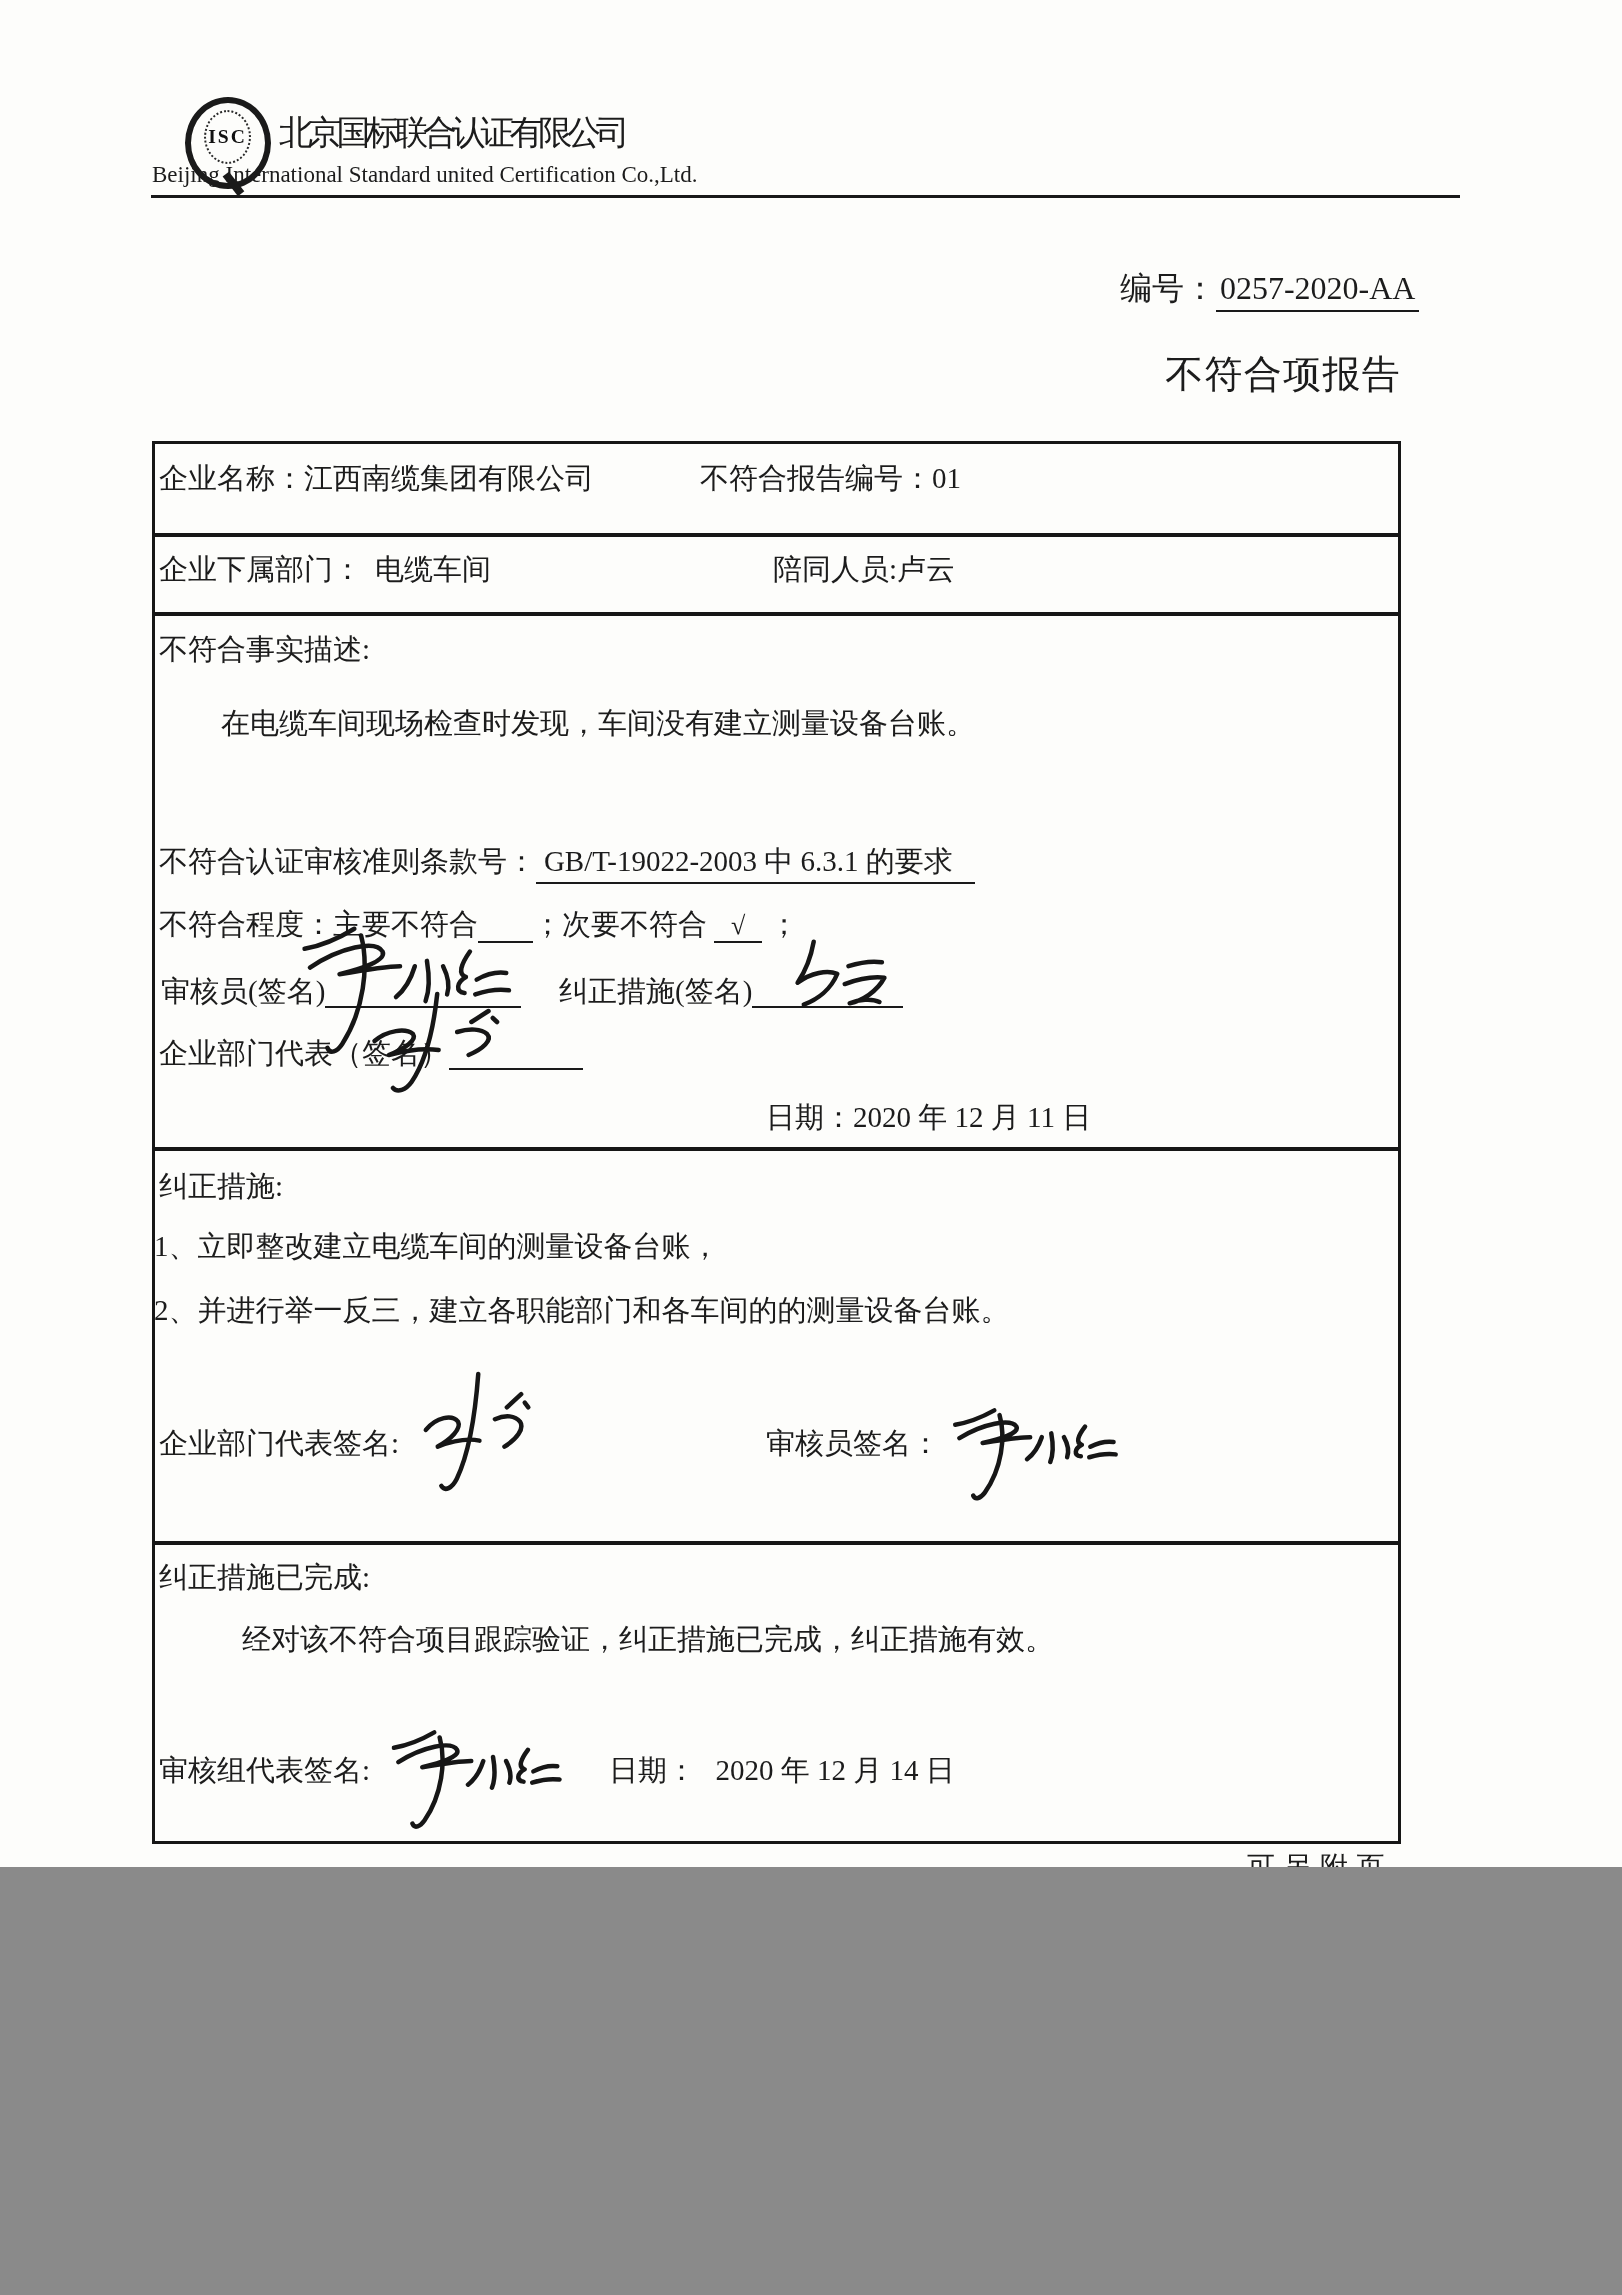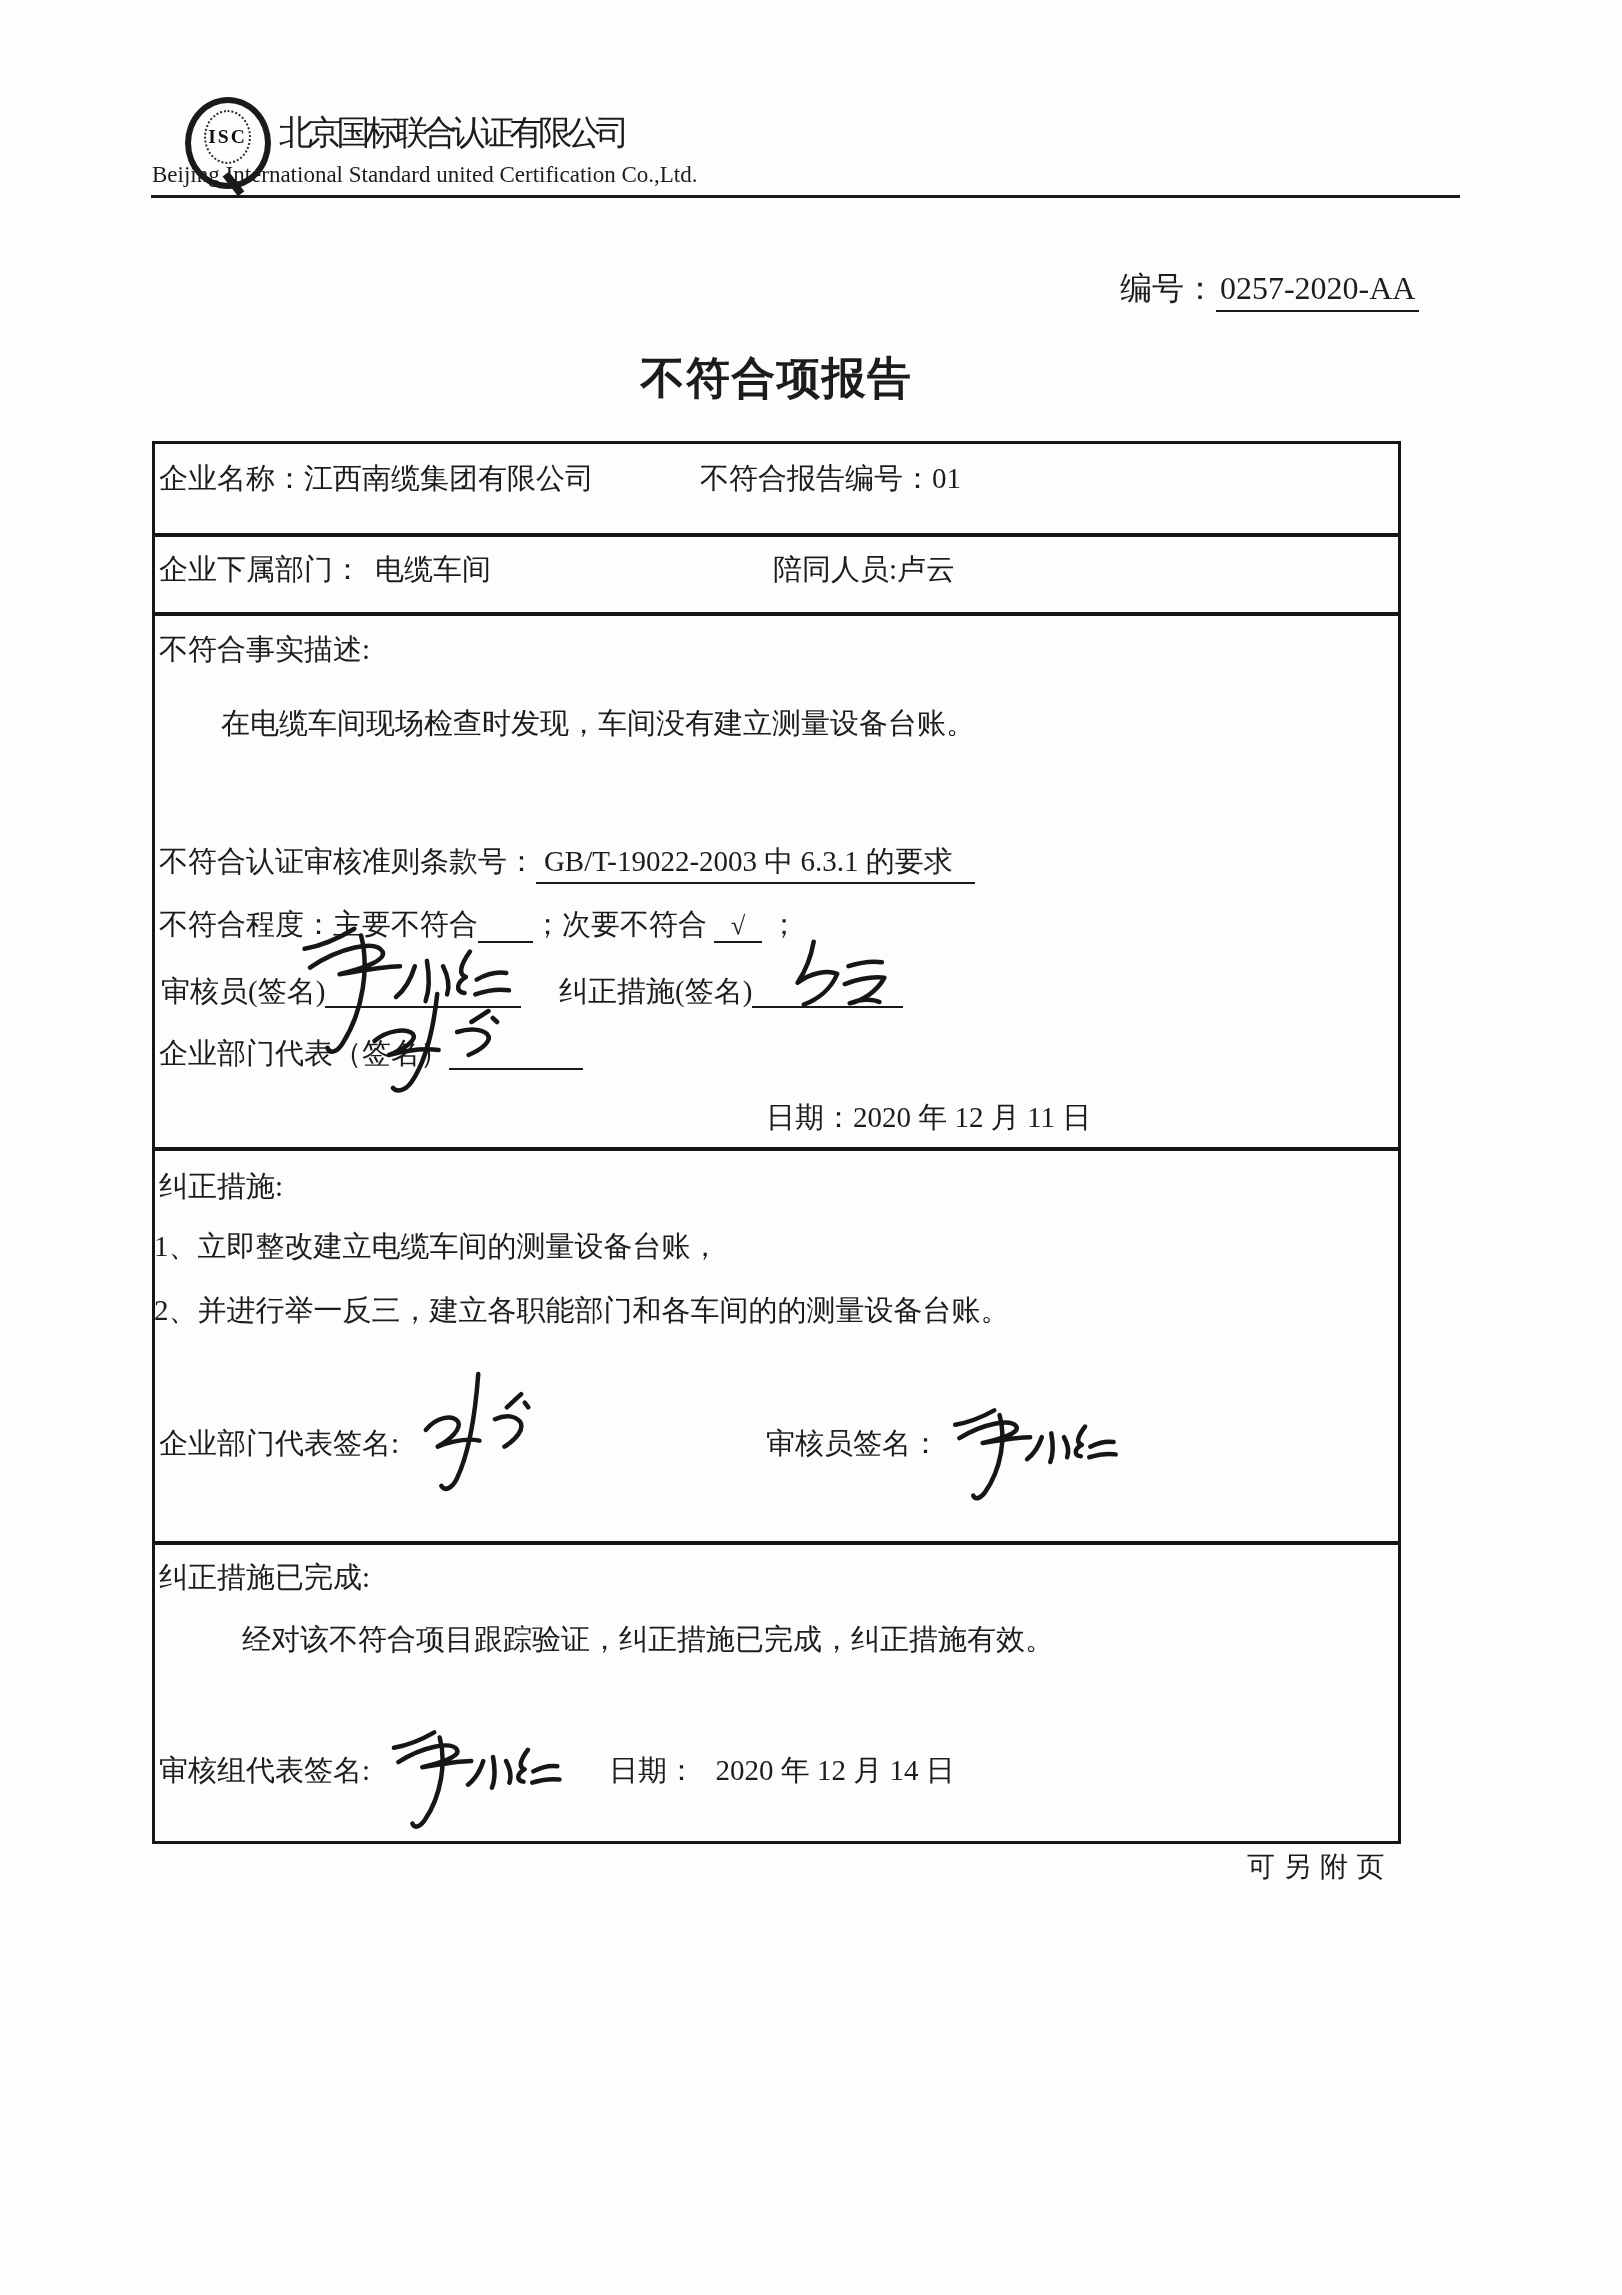--- a/index.html
+++ b/index.html
@@ -1,18 +1,18 @@
 <!DOCTYPE html>
 <html lang="zh" style="font-size:10.5px"><head>
 <meta charset="utf-8">
 <style>
   html,body{margin:0;padding:0;background:#8a8a8a;}
   .page{
     position:relative;
-    width:1623px;height:2295px;
+    width:1623px;height:1867px;
     margin:0 auto;
     background:#fdfdfb;
     font-family:"Liberation Serif","DejaVu Serif",serif;
     color:#1c1c1c;
     overflow:hidden;
   }
   .abs{position:absolute;white-space:nowrap;}
   .t44{font-size:29px;line-height:1.15;}
   
   .logo{
@@ -30,21 +30,21 @@
     position:absolute;left:30px;top:77px;width:25px;height:7.9px;
     background:#1a1a1a;transform:rotate(52deg);
   }
   .company-cn{left:279px;top:110px;font-size:34px;letter-spacing:-5.2px;font-weight:400;}
   .company-en{left:152px;top:162px;font-size:23px;}
   .form-code{left:982px;top:161px;width:452px;text-align:right;font-size:27px;}
   .head-rule{left:151px;top:195px;width:1309px;height:3.3px;background:#191919;}
   
   .doc-no{left:1120px;top:267px;font-size:32px;}
   .doc-no .u{border-bottom:2.6px solid #1a1a1a;padding:0 3.9px 2.6px 3.9px;}
-  .title{left:152px;top:349px;width:1249px;text-align:center;font-size:44px;font-weight:bold;letter-spacing:1.3px;}
+  .title{left:152px;top:349px;width:1249px;text-align:right;font-size:38px;font-weight:normal;letter-spacing:1.3px;}
   
   .tbl{
     position:absolute;left:152px;top:441px;width:1249px;height:1403px;
     border:3.3px solid #161616;box-sizing:border-box;
   }
   .tbl .div{position:absolute;left:0;width:100%;height:3.9px;background:#161616;}
   
   .u{display:inline-block;border-bottom:2.6px solid #1a1a1a;}
   .blank{height:31px;vertical-align:bottom;}
   .check{width:48px;text-align:center;font-weight:bold;font-size:26px;}

